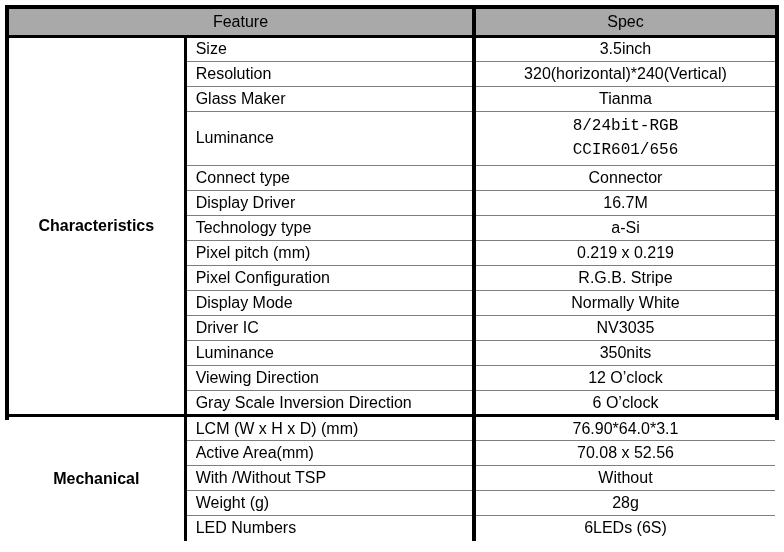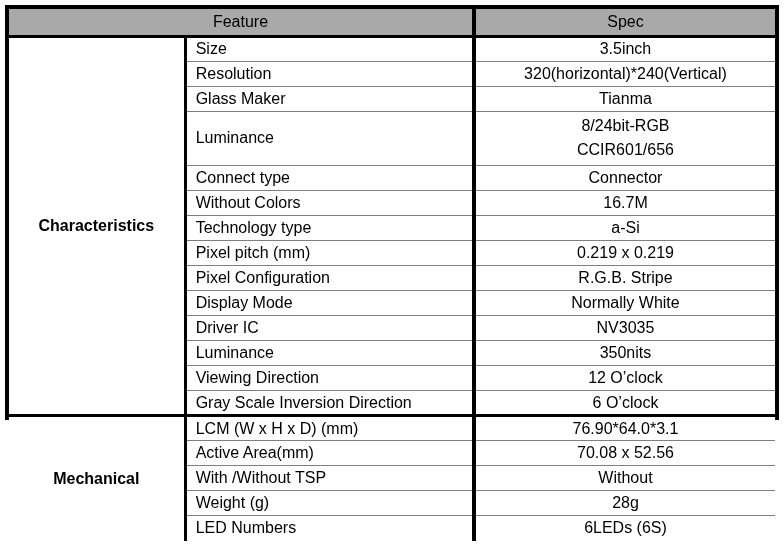--- a/index.html
+++ b/index.html
@@ -69,21 +69,21 @@
     padding-left:9px;
   }
   td.spec-cell{
     text-align:center;
     border-left:4px solid var(--border-dark);
     margin-top:32px;
   }
   tr.section-start td{
     border-top:3px solid var(--border-dark);
   }
-  .spec-line{line-height:1.55;}
+  .spec-line{line-height:1.55;font-family:Liberation Mono, monospace;}
 </style>
 </head>
 <body>
 
 <div class="table-frame">
   <table class="spec-table">
     <colgroup>
       <col class="c1">
         <col class="c2">
         <col class="c3">
@@ -113,21 +113,21 @@
           <td class="spec-cell">
             <div class="spec-line">8/24bit-RGB</div>
             <div class="spec-line">CCIR601/656</div>
           </td>
         </tr>
         <tr class="data-row">
           <td class="feature-cell">Connect type</td>
           <td class="spec-cell">Connector</td>
         </tr>
         <tr class="data-row">
-          <td class="feature-cell">Without Colors</td>
+          <td class="feature-cell">Display Driver</td>
           <td class="spec-cell">16.7M</td>
         </tr>
         <tr class="data-row">
           <td class="feature-cell">Technology type</td>
           <td class="spec-cell">a-Si</td>
         </tr>
         <tr class="data-row">
           <td class="feature-cell">Pixel pitch (mm)</td>
           <td class="spec-cell">0.219 x 0.219</td>
         </tr>

